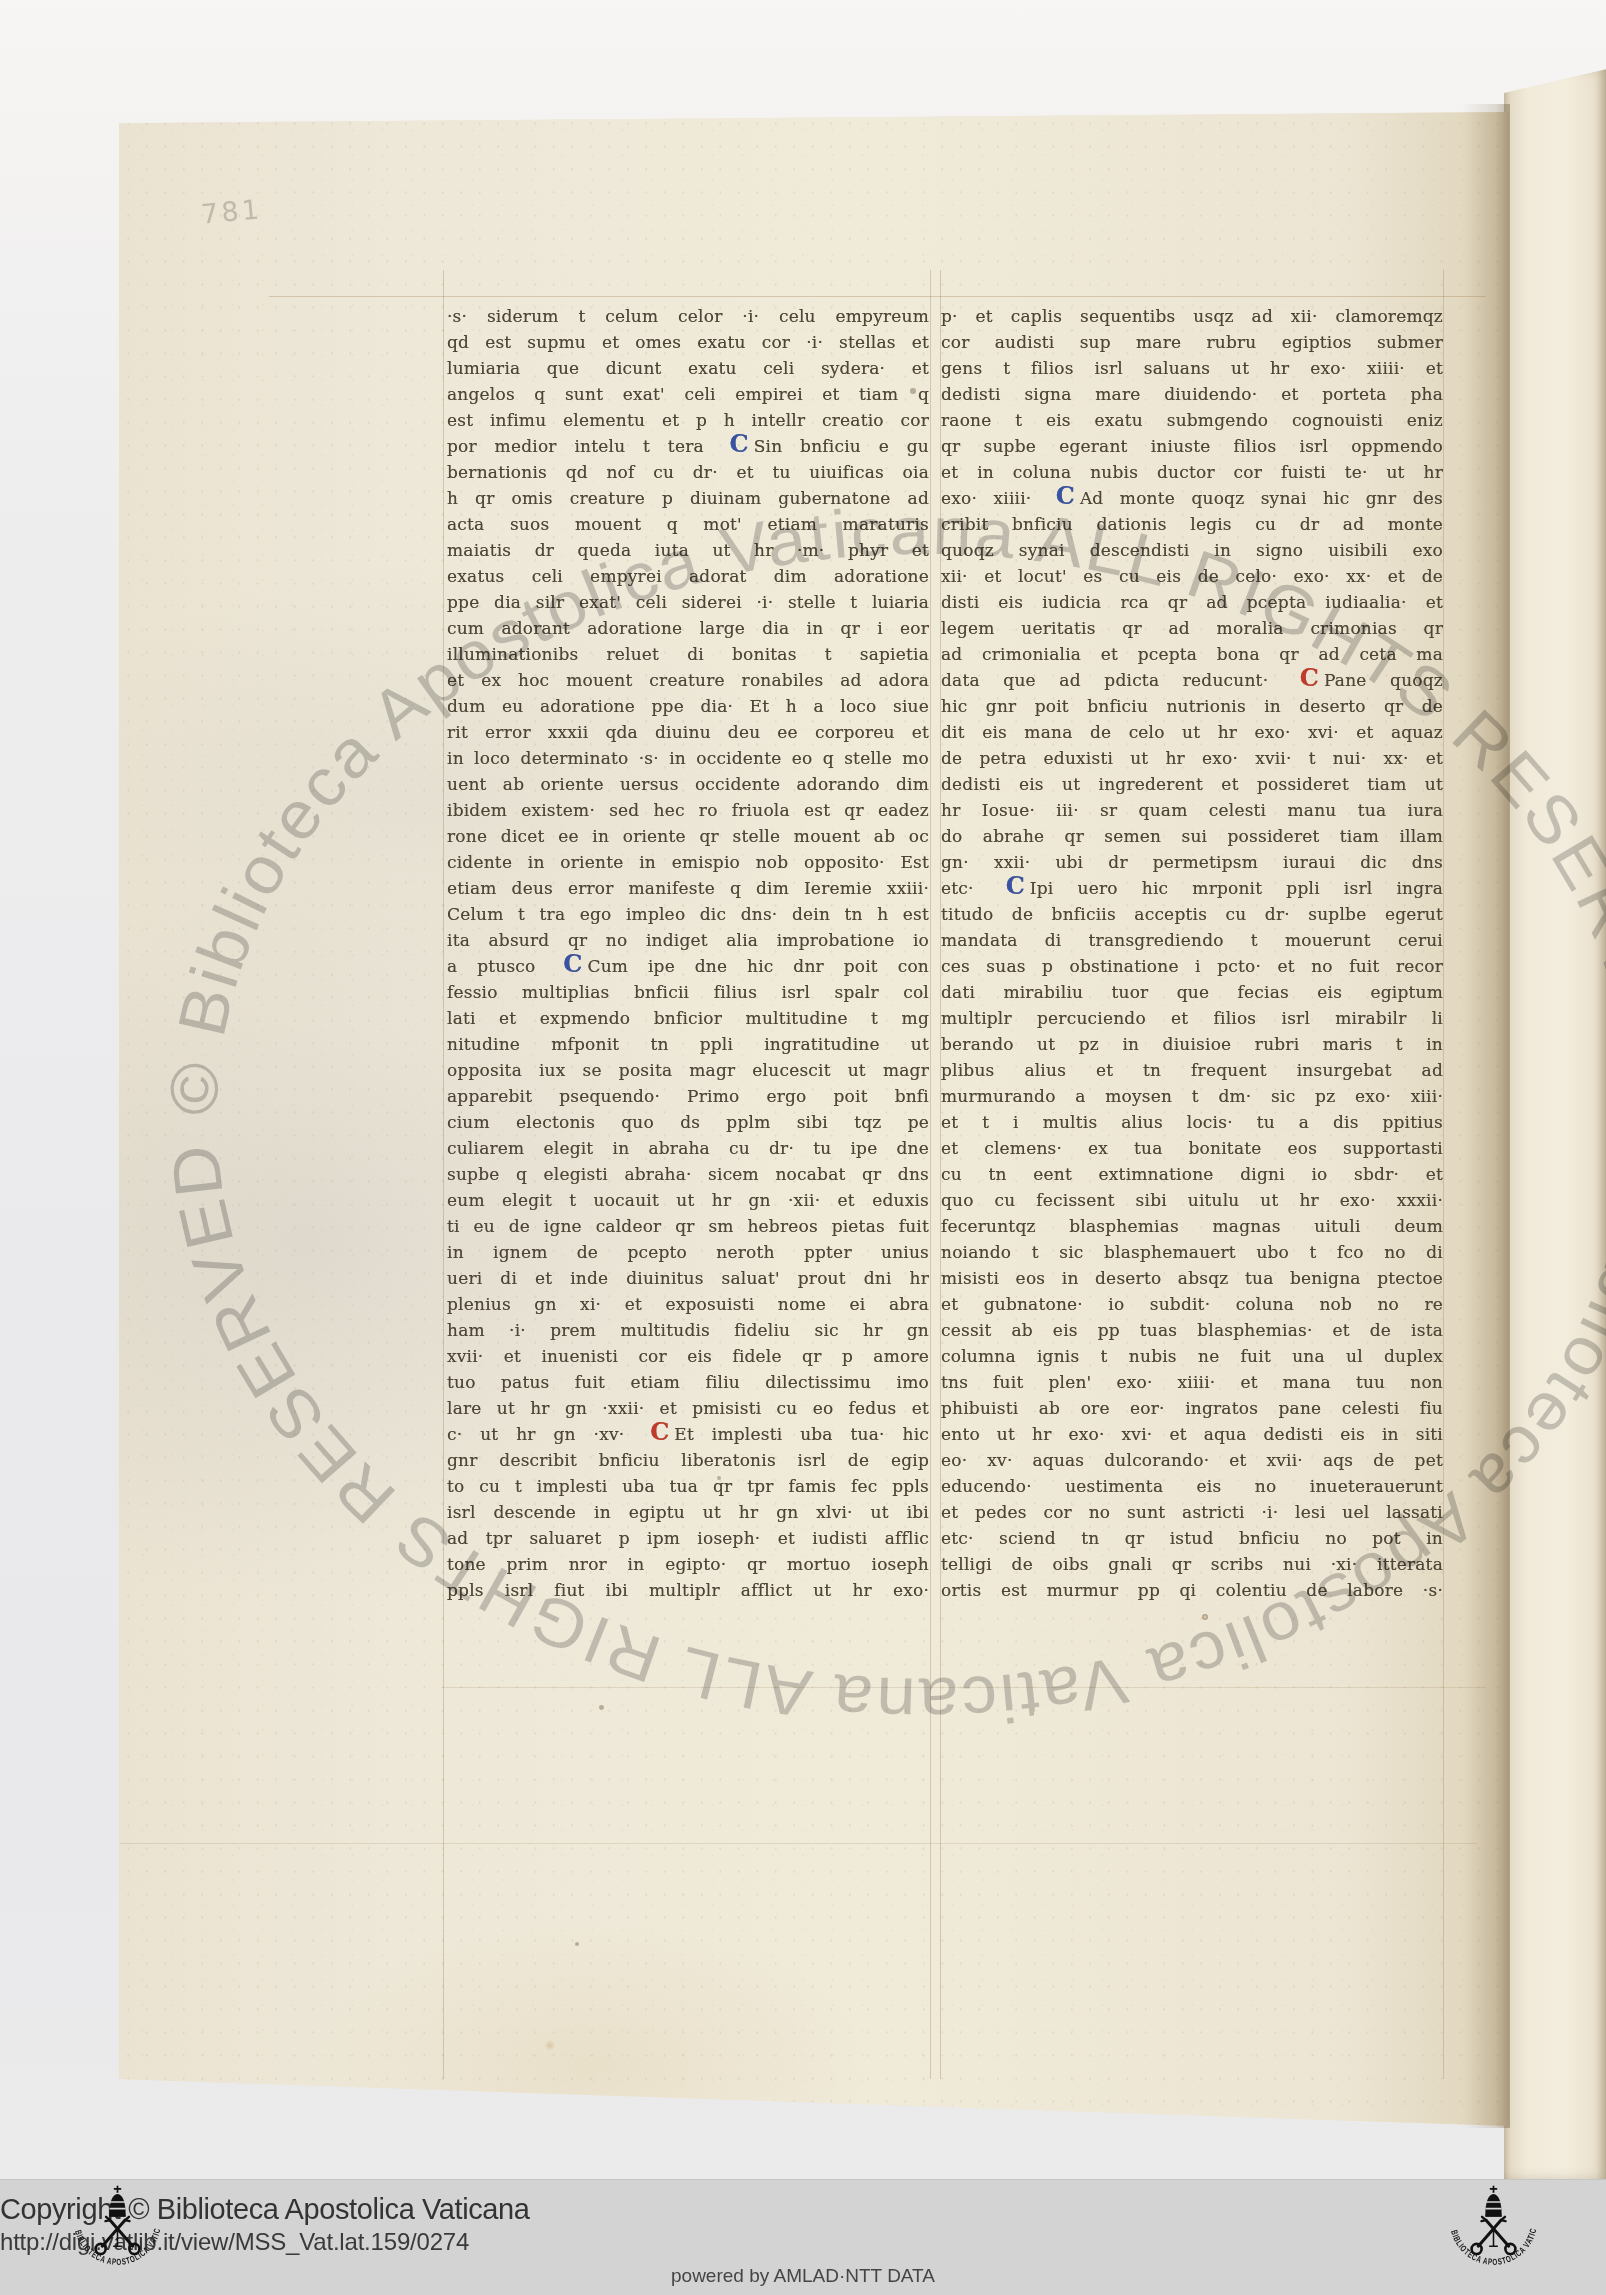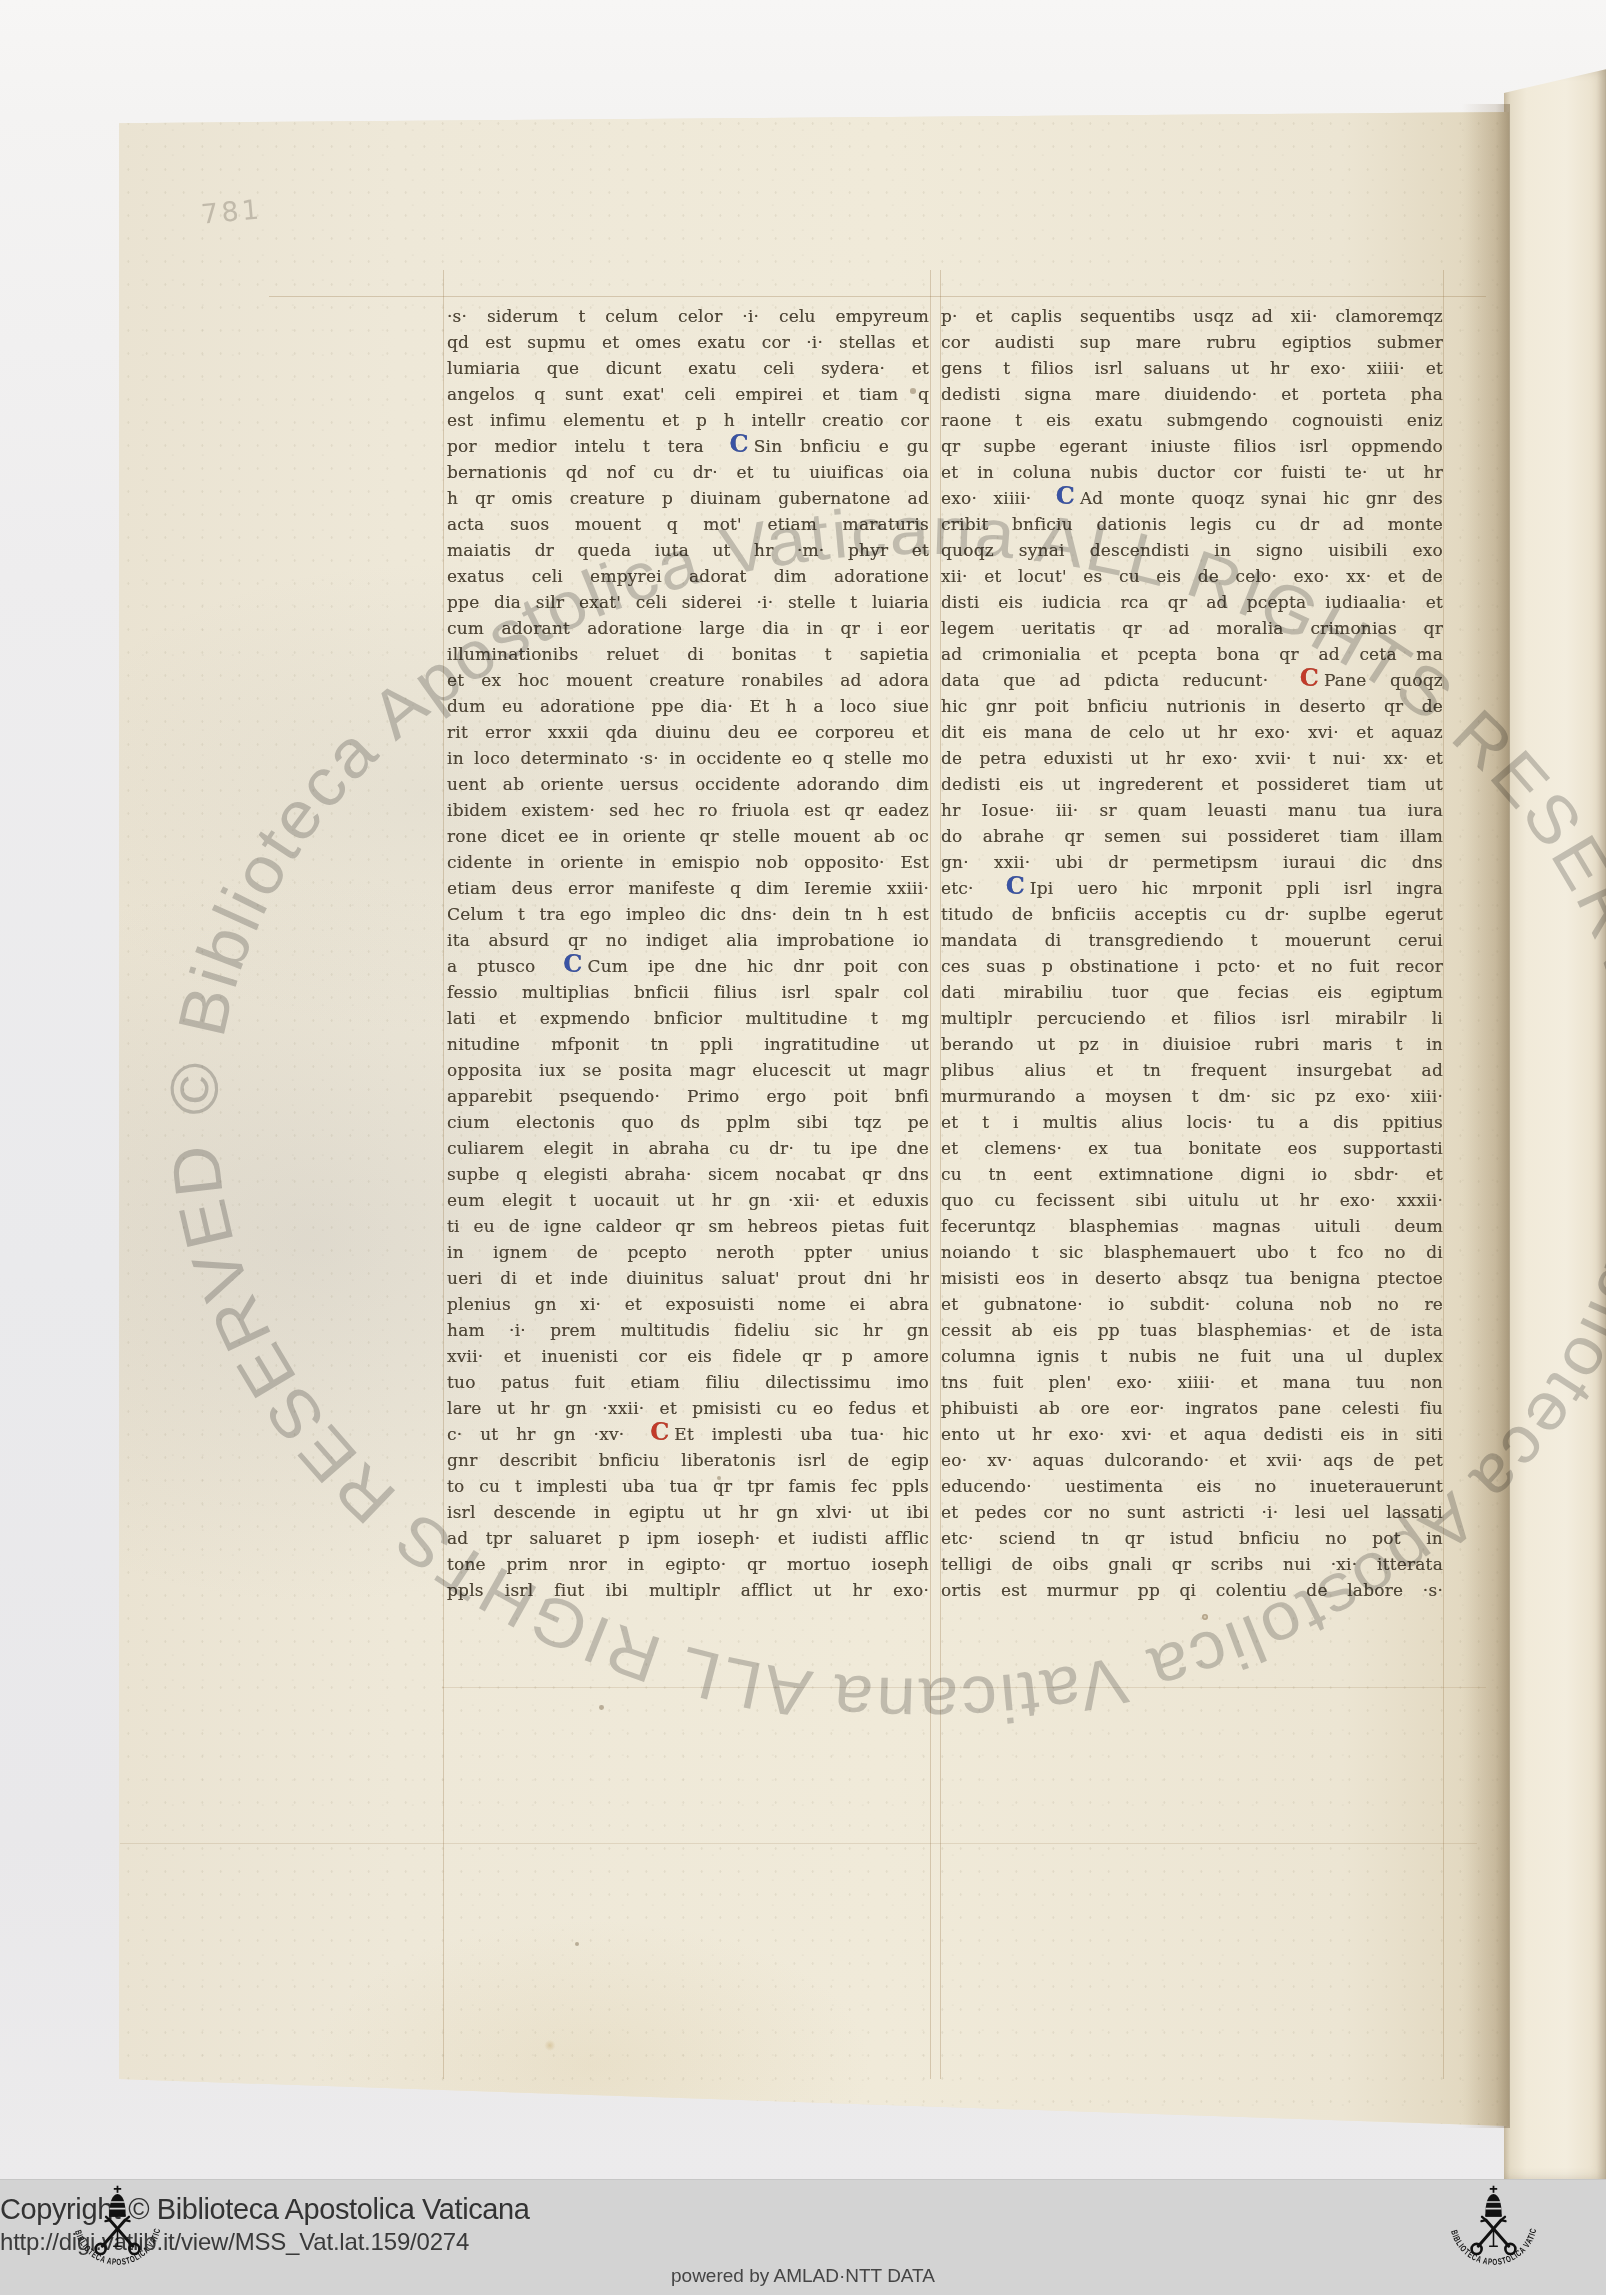--- a/index.html
+++ b/index.html
@@ -194,21 +194,21 @@
       <div class="ms-line">quoqz synai descendisti in signo uisibili exo</div>
       <div class="ms-line">xii· et locut' es cu eis de celo· exo· xx· et de</div>
       <div class="ms-line">disti eis iudicia rca qr ad pcepta iudiaalia· et</div>
       <div class="ms-line">legem ueritatis qr ad moralia crimonias qr</div>
       <div class="ms-line">ad crimonialia et pcepta bona qr ad ceta ma</div>
       <div class="ms-line">data que ad pdicta reducunt· <span class="paraph red">C</span>Pane quoqz</div>
       <div class="ms-line">hic gnr poit bnficiu nutrionis in deserto qr de</div>
       <div class="ms-line">dit eis mana de celo ut hr exo· xvi· et aquaz</div>
       <div class="ms-line">de petra eduxisti ut hr exo· xvii· t nui· xx· et</div>
       <div class="ms-line">dedisti eis ut ingrederent et possideret tiam ut</div>
-      <div class="ms-line">hr Iosue· iii· sr quam leuasti manu tua iura</div>
+      <div class="ms-line">hr Iosue· iii· sr quam celesti manu tua iura</div>
       <div class="ms-line">do abrahe qr semen sui possideret tiam illam</div>
       <div class="ms-line">gn· xxii· ubi dr permetipsm iuraui dic dns</div>
       <div class="ms-line">etc· <span class="paraph blue">C</span>Ipi uero hic mrponit ppli isrl ingra</div>
       <div class="ms-line">titudo de bnficiis acceptis cu dr· suplbe egerut</div>
       <div class="ms-line">mandata di transgrediendo t mouerunt cerui</div>
       <div class="ms-line">ces suas p obstinatione i pcto· et no fuit recor</div>
       <div class="ms-line">dati mirabiliu tuor que fecias eis egiptum</div>
       <div class="ms-line">multiplr percuciendo et filios isrl mirabilr li</div>
       <div class="ms-line">berando ut pz in diuisioe rubri maris t in</div>
       <div class="ms-line">plibus alius et tn frequent insurgebat ad</div>

